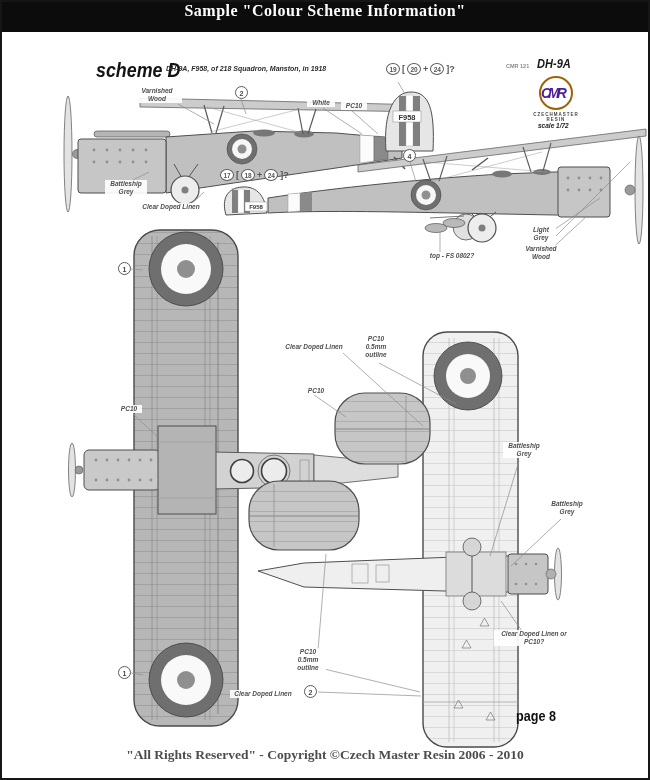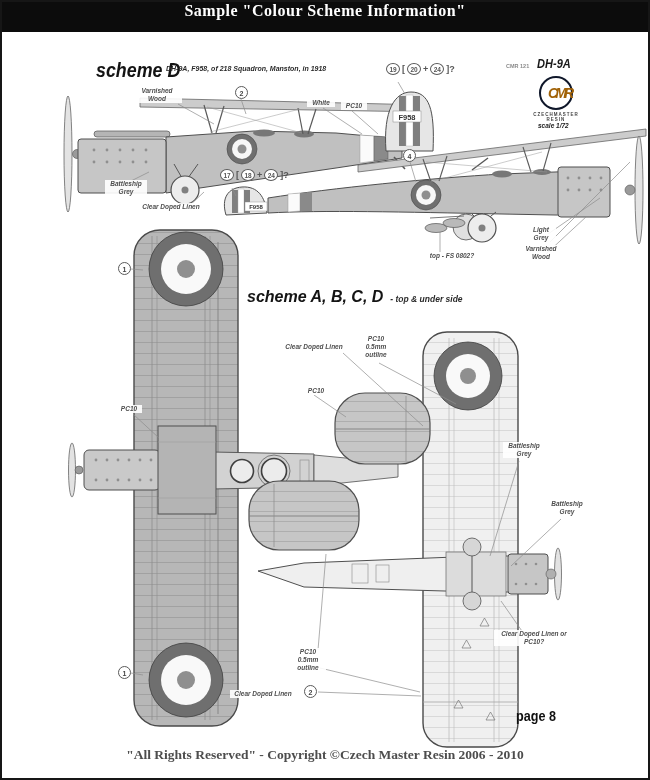--- a/index.html
+++ b/index.html
@@ -25,23 +25,23 @@
   .scheme-d-title{position:absolute;left:94px;top:56px;font:italic bold 21px "Liberation Sans",sans-serif;
        color:#141414;transform:scaleX(.85);transform-origin:left top;white-space:nowrap;}
   .scheme-d-sub{position:absolute;left:164px;top:63px;font:italic bold 7px "Liberation Sans",sans-serif;
        color:#2a2a2a;white-space:nowrap;}
   .scheme-abcd{position:absolute;left:245px;top:286px;display:flex;align-items:baseline;gap:7px;}
   .scheme-abcd .t1{font:italic bold 16px "Liberation Sans",sans-serif;color:#141414;white-space:nowrap;}
   .scheme-abcd .t2{font:italic bold 8.5px "Liberation Sans",sans-serif;color:#2a2a2a;white-space:nowrap;}
   .brand-kitno{position:absolute;left:504px;top:61px;font:bold 5.5px "Liberation Sans",sans-serif;color:#8a8a8a;}
   .brand-model{position:absolute;left:535px;top:54px;font:italic bold 13px "Liberation Sans",sans-serif;
        color:#181818;transform:scaleX(.85);transform-origin:left top;}
-  .brand-logo{position:absolute;left:537px;top:74px;width:34px;height:34px;border:2px solid #0f172a;
-       border-radius:50%;box-sizing:border-box;text-align:right;
-       font:italic bold 14px/30px "Liberation Sans",sans-serif;color:#a16207;letter-spacing:-3px;}
+  .brand-logo{position:absolute;left:537px;top:74px;width:34px;height:34px;border:2px solid #a16207;
+       border-radius:50%;box-sizing:border-box;text-align:left;
+       font:italic bold 14px/30px "Liberation Sans",sans-serif;color:#4c1d95;letter-spacing:-3px;}
   .brand-sub{position:absolute;left:528px;top:110px;width:52px;text-align:center;
        font:bold 4.5px "Liberation Sans",sans-serif;color:#444;letter-spacing:1px;}
   .brand-scale{position:absolute;left:536px;top:120px;font:italic bold 6.5px "Liberation Sans",sans-serif;color:#222;}
   .page-label{position:absolute;left:514px;top:706px;font:bold 14px "Liberation Sans",sans-serif;
        color:#111;transform:scaleX(.9);transform-origin:left top;}
 </style>
 </head>
 <body>
 
 <div class="page">
@@ -272,24 +272,20 @@
       <line x1="522" y1="632" x2="499" y2="599"></line>
       <line x1="318" y1="666" x2="418" y2="690"></line>
       <line x1="316" y1="648" x2="324" y2="552"></line>
       <line x1="316" y1="690" x2="419" y2="694"></line>
     </g>
   </svg>
 
   <div class="scheme-d-title">scheme D</div>
   <div class="scheme-d-sub">DH-9A, F958, of 218 Squadron, Manston, in 1918</div>
 
-  <div class="scheme-abcd">
-    <span class="t1">scheme A, B, C, D</span>
-    <span class="t2">- top &amp; under side</span>
-  </div>
 
   <div class="brand-kitno">CMR 121</div>
   <div class="brand-model">DH-9A</div>
   <div class="brand-logo">CMR</div>
   <div class="brand-sub">
     <div>CZECHMASTER</div>
     <div>RESIN</div>
   </div>
   <div class="brand-scale">scale 1/72</div>
 

